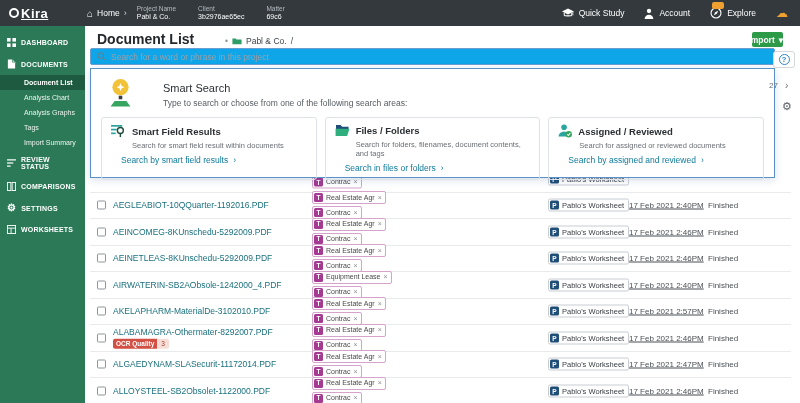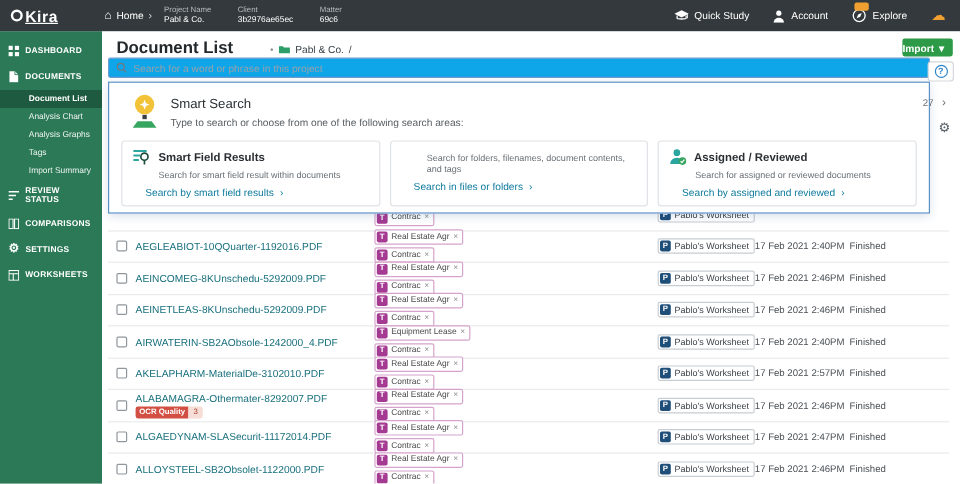--- a/index.html
+++ b/index.html
@@ -31,39 +31,39 @@
   .sb-item svg { flex:0 0 auto; }
   .sb-sub { font-size:7px; padding:4px 6px 4px 24px; cursor:pointer; color:#eef4f0; }
   .sb-sub.active { background:#1d5a3f; font-weight:bold; color:#fff; }
   .gear-white { font-size:10px; line-height:1; }
 
   
   .main { position:absolute; left:85px; top:26px; right:0; bottom:0; background:#fff; overflow:hidden; }
   .page-title { position:absolute; left:12px; top:5px; font-size:14px; font-weight:bold; color:#23282c; }
   .breadcrumb { position:absolute; left:140px; top:10px; display:flex; align-items:center; gap:4px; font-size:8.5px; color:#3c444a; }
   .bc-bullet { color:#8b9197; }
-  .import-btn { position:absolute; left:667px; top:6px; width:42px; height:15px; background:#2c9a47; border:none; border-radius:2px;
-                color:#fff; font-size:8.5px; font-weight:bold; display:flex; align-items:center; justify-content:flex-start; gap:4px; cursor:pointer; }
+  .import-btn { position:absolute; left:667px; top:6px; width:31px; height:15px; background:#2c9a47; border:none; border-radius:2px;
+                color:#fff; font-size:8.5px; font-weight:bold; display:flex; align-items:center; justify-content:flex-end; gap:4px; cursor:pointer; }
 
   
   .help-btn { position:absolute; left:688px; top:25px; width:22px; height:17px; border:1px solid #d4d8dc; border-radius:3px;
               background:#fff; display:flex; align-items:center; justify-content:center; cursor:pointer; z-index:30; }
   .help-circ { width:11px; height:11px; border:1.2px solid #2f86c9; border-radius:50%; color:#2f86c9; font-size:7.5px; font-weight:bold;
                display:flex; align-items:center; justify-content:center; }
   .pager { position:absolute; left:684px; top:54px; display:flex; align-items:center; gap:7px; font-size:8px; color:#6a7076; z-index:30; }
   .pager .chev { cursor:pointer; font-size:10px; }
   .gear-btn { position:absolute; left:697px; top:74px; font-size:11px; color:#5a6167; cursor:pointer; z-index:30; }
 
   
   .search-wrap { position:absolute; left:5px; top:22px; width:685px; z-index:20; }
   .searchbox { height:17px; border:1px solid #6b9dd0; border-radius:2px; background:#0ea5e9; display:flex; align-items:center; gap:5px; padding:0 6px; }
   .searchbox input { flex:1; border:none; outline:none; font-size:8.5px; color:#333; background:transparent; }
   .searchbox input::placeholder { color:#9aa1a8; }
   .dropdown { margin-top:3px; height:110px; border:1px solid #5a92c8; background:#fff; box-shadow:0 2px 8px rgba(40,80,140,.18); }
-  .ss-head { display:flex; align-items:flex-start; gap:8px; padding:9px 14px 4px 16px; }
+  .ss-head { display:flex; align-items:center; gap:29px; padding:9px 14px 4px 16px; }
   .ss-txt .ss-title { font-size:11px; color:#2b3034; font-weight:500; margin-top:3px; }
   .ss-txt .ss-sub { font-size:8.5px; color:#565c61; margin-top:4px; }
   .cards { display:flex; gap:8px; padding:5px 10px 0 10px; }
   .card { flex:1; border:1px solid #dfe2e6; border-radius:3px; padding:6px 9px; min-height:48px; }
   .card-head { display:flex; align-items:center; gap:6px; }
   .card-title { font-size:9.5px; font-weight:bold; color:#2b2f33; }
   .card-desc { font-size:7.5px; color:#6a7076; margin:3px 0 5px 21px; }
   .card-link { display:flex; align-items:center; gap:5px; font-size:8.5px; color:#0f7b9d; margin-left:10px; cursor:pointer; }
 
   
@@ -77,21 +77,21 @@
   .tags { position:absolute; left:222px; top:50%; transform:translateY(-50%); display:flex; flex-direction:column; gap:2px; align-items:flex-start; }
   .tag { display:inline-flex; align-items:center; gap:3px; border:1px solid #d5a3cb; background:#fff; border-radius:2px;
          padding:1px 3px 1px 1px; font-size:7px; color:#4a4a4a; line-height:1.2; }
   .tbox { width:9px; height:9px; background:#a53a92; color:#fff; font-size:6.5px; font-weight:bold;
           display:flex; align-items:center; justify-content:center; border-radius:1.5px; }
   .x { color:#8a8f94; font-size:7px; cursor:pointer; }
   .wbadge { position:absolute; left:458px; top:50%; transform:translateY(-50%); display:inline-flex; align-items:center; gap:3px;
             border:1px solid #c8cdd3; background:#fff; border-radius:2px; padding:1px 4px 1px 1px; font-size:7.5px; color:#3c4146; cursor:pointer; }
   .pbox { width:9px; height:9px; background:#1f4e79; color:#fff; font-size:6.5px; font-weight:bold;
           display:flex; align-items:center; justify-content:center; border-radius:1.5px; }
-  .date { position:absolute; left:539px; top:50%; transform:translateY(-50%); font-size:8px; color:#4b5055; }
+  .date { position:absolute; left:539px; top:50%; transform:translateY(-50%); font-size:8px; color:#4b5055;text-decoration:underline; }
   .status { position:absolute; left:618px; top:50%; transform:translateY(-50%); font-size:8px; color:#4b5055; }
   .ocr { display:inline-flex; font-size:6.5px; line-height:1; }
   .ocr-l { background:#d14f43; color:#fff; padding:2px 3px; border-radius:2px 0 0 2px; font-weight:bold; }
   .ocr-c { background:#f6ded6; color:#a8382e; padding:2px 4px; border-radius:0 2px 2px 0; }
   .row.partial .tags { top:63%; }
 </style>
 </head>
 <body>
 
 <div class="topbar">
@@ -253,20 +253,27 @@
             </svg>
             <span class="card-title">Smart Field Results</span>
           </div>
           <div class="card-desc">Search for smart field result within documents</div>
           <div class="card-link">
             <span>Search by smart field results</span>
             <span>›</span>
           </div>
         </div>
         <div class="card">
+          <div class="card-head">
+            <svg width="15" height="13" viewBox="0 0 16 14">
+              <path d="M1,1 h5 l1.5,2 h7 v3 h-13.5 z" fill="#1f4e79"></path>
+              <path d="M0.5,5 h15 l-2.5,8 h-12.5 z" fill="#2fae7e"></path>
+            </svg>
+            <span class="card-title">Files / Folders</span>
+          </div>
           <div class="card-desc">Search for folders, filenames, document contents, and tags</div>
           <div class="card-link">
             <span>Search in files or folders</span>
             <span>›</span>
           </div>
         </div>
         <div class="card">
           <div class="card-head">
             <svg width="14" height="14" viewBox="0 0 15 15">
               <circle cx="6.5" cy="3.5" r="3" fill="#2aa5a0"></circle>

